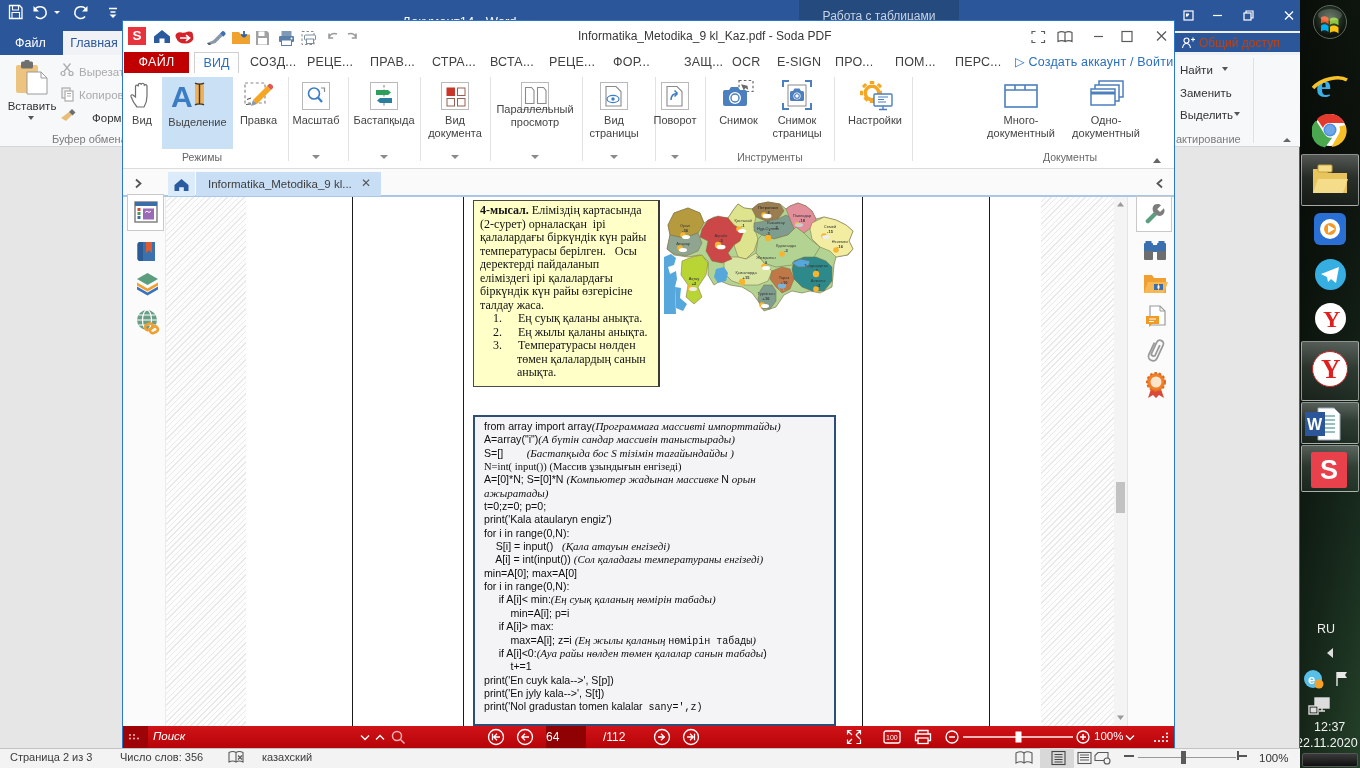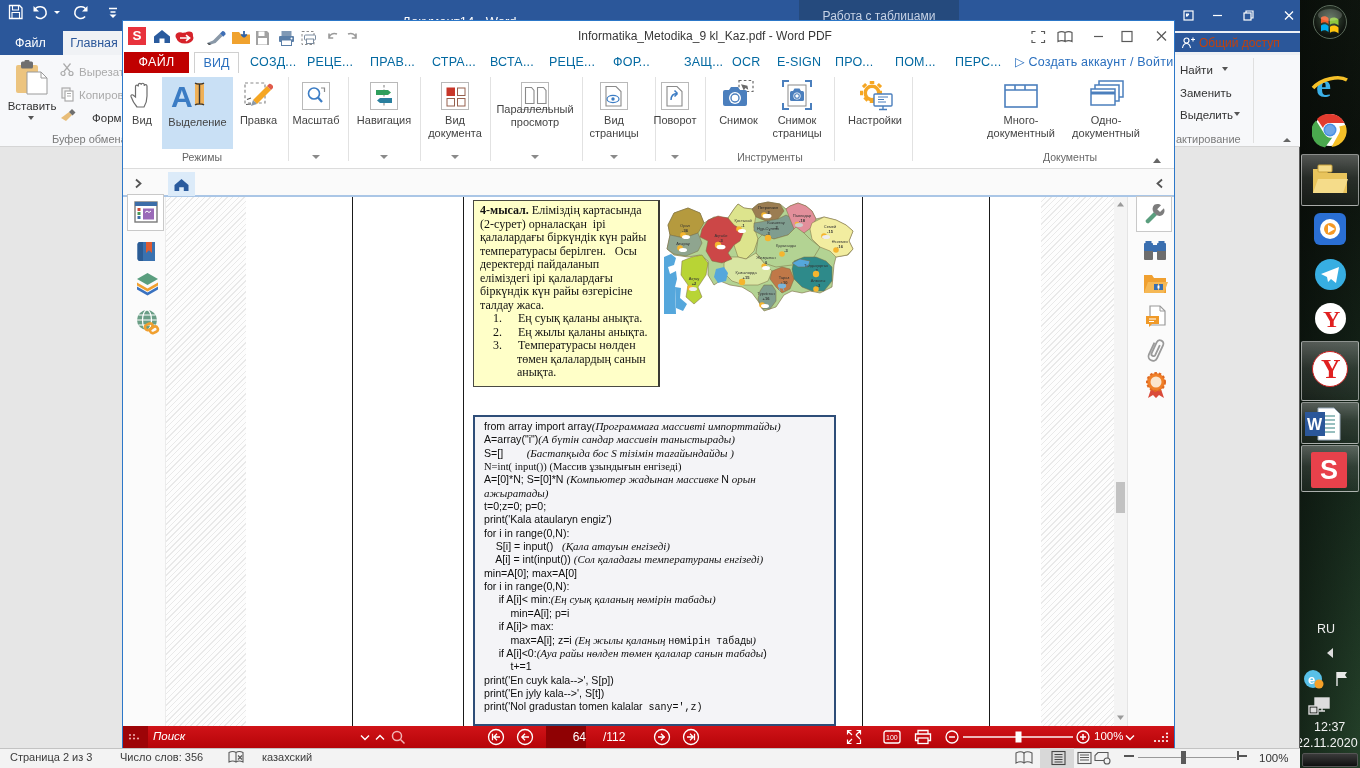--- a/index.html
+++ b/index.html
@@ -12,21 +12,21 @@
 #word{left:0;top:0;width:1300px;height:768px;background:#e6e6e6;border-right:1px solid #5a5a5a}
 #wtitle{left:0;top:0;width:1300px;height:31px;background:#2b579a}
 #wtab{left:799px;top:0;width:160px;height:21px;background:#254a7d;color:#c7d3e6;font-size:12px;text-align:center;line-height:33px}
 #wtabrow{left:0;top:31px;width:130px;height:24px;background:#2b579a}
 #wglav{left:63px;top:31px;width:62px;height:24px;background:#f0f2f5;color:#2b579a;font-size:12.5px;text-align:center;line-height:24px}
 #wribbon{left:0;top:55px;width:1300px;height:92px;background:#f7f8fa;border-bottom:1px solid #d5d5d5}
 #wstatus{left:0;top:748px;width:1300px;height:20px;background:#f3f3f3;border-top:1px solid #c3c3c3}
 .wst{position:absolute;top:751px;font-size:11px;color:#3b3b3b}
 
 #soda{left:122px;top:20px;width:1053px;height:728px;background:#fff;border:1px solid #2c77c8}
-.stab{position:absolute;top:31px;height:21px;font-size:12.5px;color:#0369a1;letter-spacing:.2px;line-height:21px}
+.stab{position:absolute;top:31px;height:21px;font-size:12.5px;color:#404040;letter-spacing:.2px;line-height:21px}
 #sribbon{left:0;top:52px;width:1051px;height:96px;background:#fff;border-bottom:1px solid #dcdcdc}
 .rsep{position:absolute;top:56px;width:1px;height:84px;background:#e2e2e2}
 .rlbl{position:absolute;top:130px;font-size:10.5px;color:#666;text-align:center}
 .blbl{position:absolute;font-size:11px;color:#444;text-align:center;line-height:13px}
 .icobox{position:absolute;width:28px;height:28px;border:1px solid #b9b9b9;background:#fff}
 .drop{position:absolute;top:133px;width:9px;height:6px}
 .drop:after{content:"";position:absolute;left:0;top:1px;border:4px solid transparent;border-top:4px solid #8a8a8a}
 
 #sdoctabs{left:0;top:148px;width:1051px;height:28px;background:#fafafa}
 #stabline{left:0;top:174px;width:1051px;height:2px;background:#aac6e6}
@@ -265,21 +265,21 @@
     <g stroke="#8a8a8a" fill="none">
         <rect x="150" y="4.5" width="12" height="13" stroke-dasharray="2.5 2"></rect>
         <rect x="152.5" y="8" width="11" height="5" rx="1" fill="#fff" stroke="#7d8da0"></rect>
         <rect x="154.5" y="12" width="7" height="4.5" fill="#fff" stroke="#7d8da0"></rect>
       </g>
     <g stroke="#9a9a9a" stroke-width="1.6" fill="none">
         <path d="M185 7c-4-1.5-7.5.5-8 4m0-4.5V11h4.2"></path>
         <path d="M196 7c4-1.5 7.5.5 8 4m0-4.5V11h-4.2"></path>
       </g>
   </svg>
-  <div class="abs" style="left:455px;top:8px;font-size:12px;color:#383838">Informatika_Metodika_9 kl_Kaz.pdf - Word PDF</div>
+  <div class="abs" style="left:455px;top:8px;font-size:12px;color:#383838">Informatika_Metodika_9 kl_Kaz.pdf - Soda PDF</div>
   <svg class="abs" style="left:906px;top:7px" width="150" height="17" viewBox="0 0 150 17" fill="none" stroke="#5a5a5a" stroke-width="1.2">
     <path d="M3 5V2.5h3.5M12 2.5h3.5V5M3 11v2.5h3.5M15.5 11v2.5H12" transform="translate(0,1)"></path>
     <path d="M30 4.5c2.5-1.2 5-1.2 7 0v9c-2-1.2-4.5-1.2-7 0zm7 0c2.5-1.2 5-1.2 7 0v9c-2-1.2-4.5-1.2-7 0" transform="translate(-1,0)"></path>
     <path d="M65 8.5h9"></path>
     <rect x="93" y="3.5" width="10" height="10"></rect>
     <path d="M128 3.5l9 9m0-9l-9 9" stroke-width="1.3"></path>
   </svg>
 
   <div class="abs" style="left:1px;top:31px;width:65px;height:21px;background:#c00000;color:#fff;font-size:12.5px;text-align:center;line-height:21px;letter-spacing:.3px">ФАЙЛ</div>
   <div class="abs" style="left:71px;top:31px;width:45px;height:22px;background:#fff;border:1px solid #d0d0d0;border-bottom:none;color:#2a6fbe;font-size:12.5px;text-align:center;line-height:21px">ВИД</div>
@@ -339,21 +339,21 @@
     </svg>
   <div class="blbl" style="left:163px;top:93px;width:60px">Масштаб</div>
   <div class="drop" style="left:189px"></div>
 
   <div class="icobox" style="left:247px;top:61px"></div>
   <svg class="abs" style="left:250px;top:63px" width="22" height="24" viewBox="0 0 22 24">
     <path d="M11 1v22" stroke="#9a9a9a" stroke-width="1.3" stroke-dasharray="2.5 2"></path>
     <path d="M3 6h12l3 2.5L15 11H3z" fill="#2e9e5b"></path>
       <path d="M19 14H7l-3 2.5L7 19h12z" fill="#2a7f9e"></path>
   </svg>
-  <div class="blbl" style="left:228px;top:93px;width:66px">Навигация</div>
+  <div class="blbl" style="left:228px;top:93px;width:66px">Бастапқыда</div>
   <div class="drop" style="left:257px"></div>
 
   <div class="icobox" style="left:318px;top:61px"></div>
   <svg class="abs" style="left:323px;top:66px" width="20" height="20" viewBox="0 0 20 20" fill="none" stroke="#96604e" stroke-width="1">
     <rect x="1" y="1" width="7.5" height="7.5" fill="#c8372a" stroke="#c8372a"></rect>
       <rect x="11.5" y="1" width="7.5" height="7.5"></rect>
       <rect x="1" y="11.5" width="7.5" height="7.5"></rect>
       <rect x="11.5" y="11.5" width="7.5" height="7.5"></rect>
   </svg>
   <div class="blbl" style="left:299px;top:93px;width:66px">Вид<br>документа</div>
@@ -443,20 +443,21 @@
   <svg class="abs" style="left:10px;top:157px" width="11" height="11" viewBox="0 0 11 11" fill="none" stroke="#555" stroke-width="1.8">
       <path d="M3 1.5l4.5 4L3 9.5"></path>
     </svg>
   <svg class="abs" style="left:1031px;top:157px" width="11" height="11" viewBox="0 0 11 11" fill="none" stroke="#555" stroke-width="1.8">
       <path d="M8 1.5l-4.5 4L8 9.5"></path>
     </svg>
   <div class="abs" style="left:45px;top:151px;width:27px;height:24px;background:#dcebf9"></div>
   <svg class="abs" style="left:50px;top:156px" width="17" height="16" viewBox="0 0 17 16">
       <path d="M1.5 8L8.5 2l7 6V14h-4.7v-3.8H6.2V14H1.5z" fill="#2a5b9e"></path>
     </svg>
+  <div class="abs" style="left:73px;top:151px;width:185px;height:24px;background:#c8def4;font-size:11.5px;color:#3d3d3d;line-height:24px"><span style="margin-left:12px">Informatika_Metodika_9 kl...</span><span style="position:absolute;right:10px;top:-1px;color:#555;font-size:12px">✕</span></div>
   <div id="lsbar" class="abs"></div>
   <div id="rsbar" class="abs"></div>
 
   <div class="abs" style="left:4px;top:173px;width:37px;height:37px;background:#fff;border:1px solid #c9c9c9"></div>
   <svg class="abs" style="left:11px;top:180px" width="24" height="22" viewBox="0 0 24 22">
     <rect x="1" y="1" width="22" height="20" fill="#fff" stroke="#7a7a7a" stroke-width="1.4"></rect>
     <rect x="1" y="1" width="22" height="4" fill="#3c6da8"></rect>
     <rect x="3.5" y="7" width="3" height="3" fill="#cc4a3a"></rect>
       <rect x="3.5" y="11" width="3" height="3" fill="#4a9a5a"></rect>
       <rect x="3.5" y="15" width="3" height="3" fill="#3c6da8"></rect>
@@ -650,21 +651,21 @@
     <svg class="abs" style="left:267px;top:3px" width="17" height="17" viewBox="0 0 17 17" fill="none" stroke="#f2b5b5" stroke-width="1.5">
         <circle cx="7" cy="7" r="4.5"></circle>
         <path d="M10.5 10.5l4 4"></path>
       </svg>
     <svg class="abs" style="left:364px;top:2px" width="60" height="18" viewBox="0 0 60 18" fill="none" stroke="#fff" stroke-width="1.3">
       <circle cx="9" cy="9" r="7.5"></circle>
         <path d="M13 9H7.5M10 5.8L6.8 9l3.2 3.2M5.5 5.8v6.4"></path>
       <circle cx="38" cy="9" r="7.5"></circle>
         <path d="M42 9h-7M38 5.8L34.8 9l3.2 3.2"></path>
     </svg>
-    <div class="abs" style="left:423px;top:0;width:40px;height:22px;background:#8f0103;color:#fff;font-size:12px;text-align:right;line-height:22px">64</div>
+    <div class="abs" style="left:423px;top:0;width:40px;height:22px;background:#8f0103;color:#fff;font-size:12px;text-align:left;line-height:22px">64</div>
     <div class="abs" style="left:480px;top:4px;font-size:12px;color:#fff">/112</div>
     <svg class="abs" style="left:530px;top:2px" width="64" height="18" viewBox="0 0 64 18" fill="none" stroke="#fff" stroke-width="1.3">
       <circle cx="9" cy="9" r="7.5"></circle>
         <path d="M5 9h7M8 5.8L11.2 9 8 12.2"></path>
       <circle cx="38" cy="9" r="7.5"></circle>
         <path d="M34 9h5.5M37 5.8L40.2 9 37 12.2M41.5 5.8v6.4"></path>
     </svg>
     <svg class="abs" style="left:723px;top:3px" width="110" height="16" viewBox="0 0 110 16" fill="none" stroke="#fff" stroke-width="1.3">
       <path d="M1.5 5.5V1.5h4M10.5 1.5h4v4M14.5 10.5v4h-4M5.5 14.5h-4v-4M2 2l4 4m8-4l-4 4m4 4l-4-4M2 14l4-4" stroke-width="1.2"></path>
       <rect x="38" y="2" width="16" height="12" rx="2"></rect>

